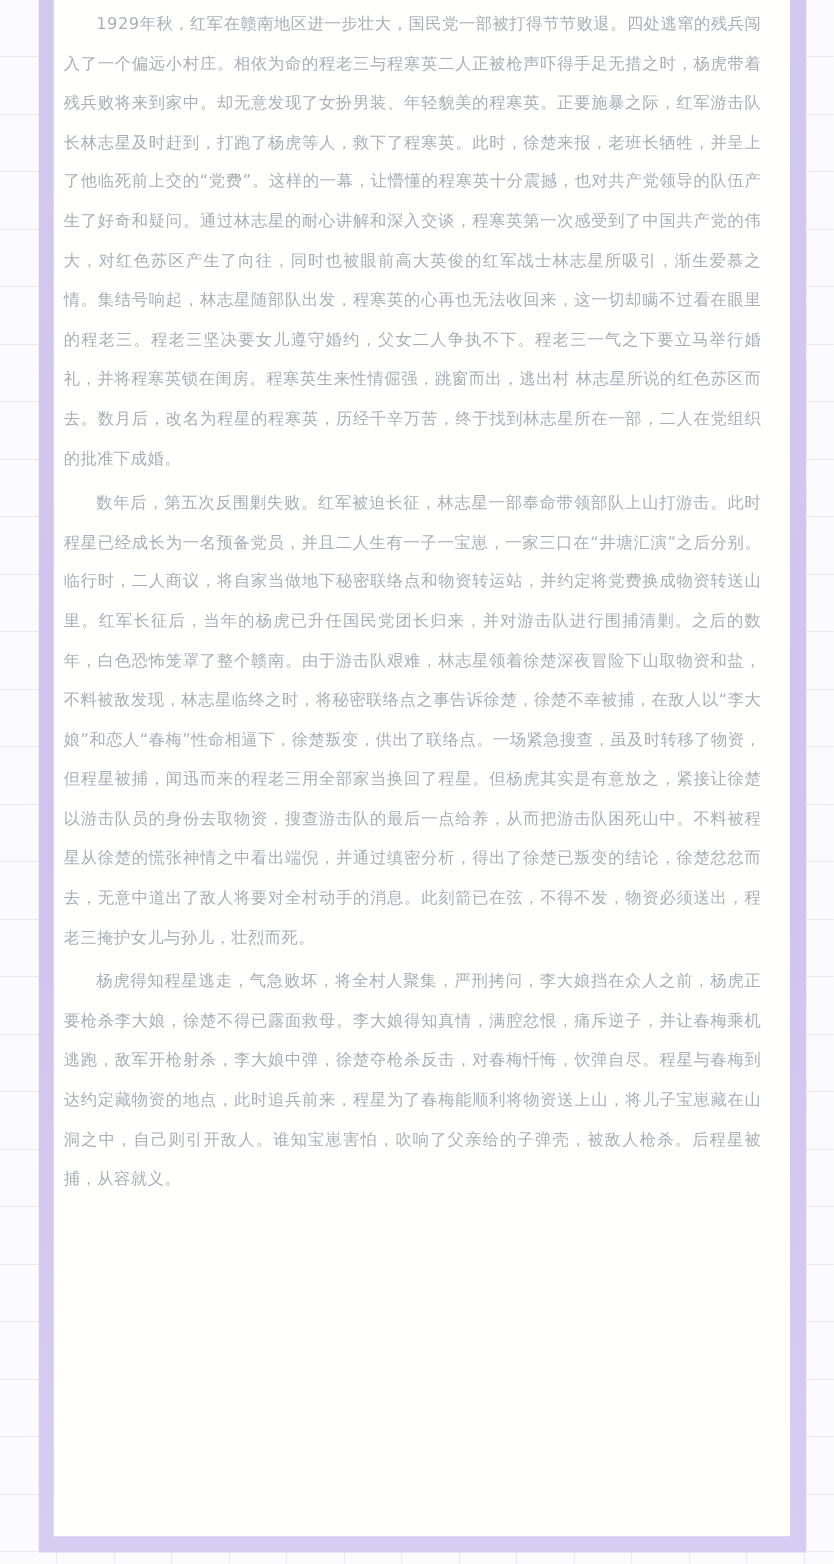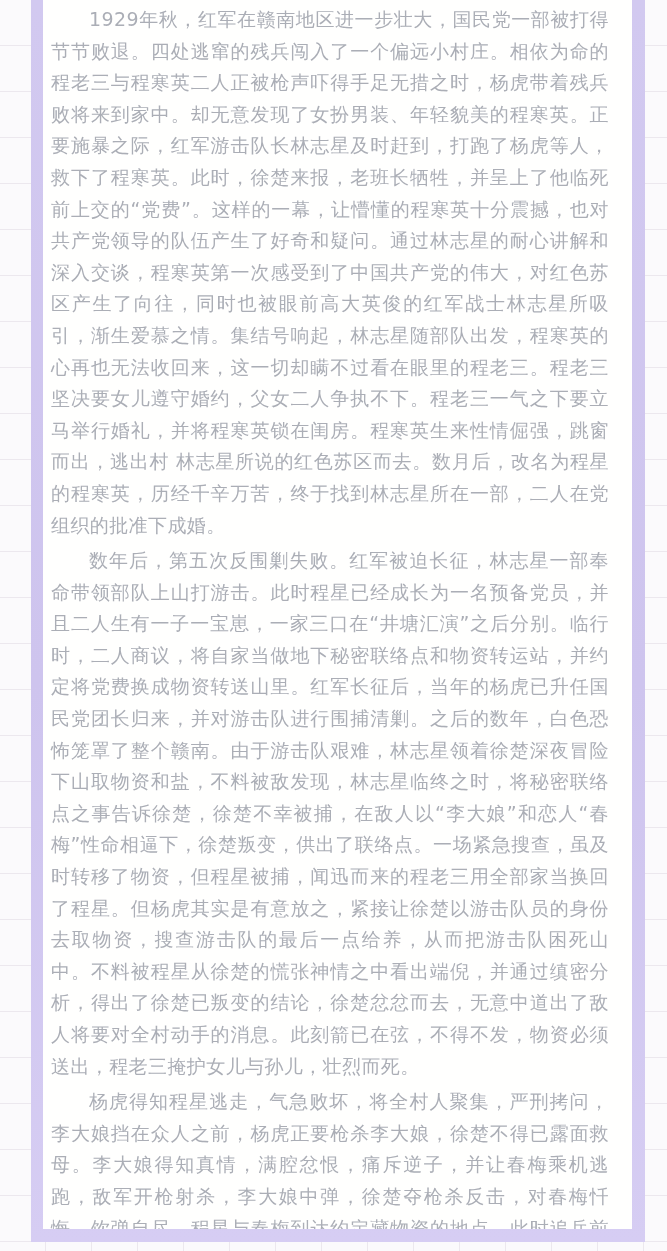--- a/index.html
+++ b/index.html
@@ -36,21 +36,21 @@
     width: 100%;
     height: 100%;
     box-sizing: border-box;
     background: #fffffe;
     padding: 4px 10px 8px 8px;
     overflow: hidden;
   }
 
   .article-inner p {
     margin: 0 13px 4px 0;
-    font-size: 19px;
+    font-size: 13px;
     line-height: 31.6px;
     letter-spacing: 0.4px;
     color: var(--text-color, #abaeb6);
     text-align: justify;
     text-justify: inter-ideograph;
     text-indent: 2em;
     word-break: break-all;
   }
   .article-inner p:last-child { margin-bottom: 0; }
 </style>

